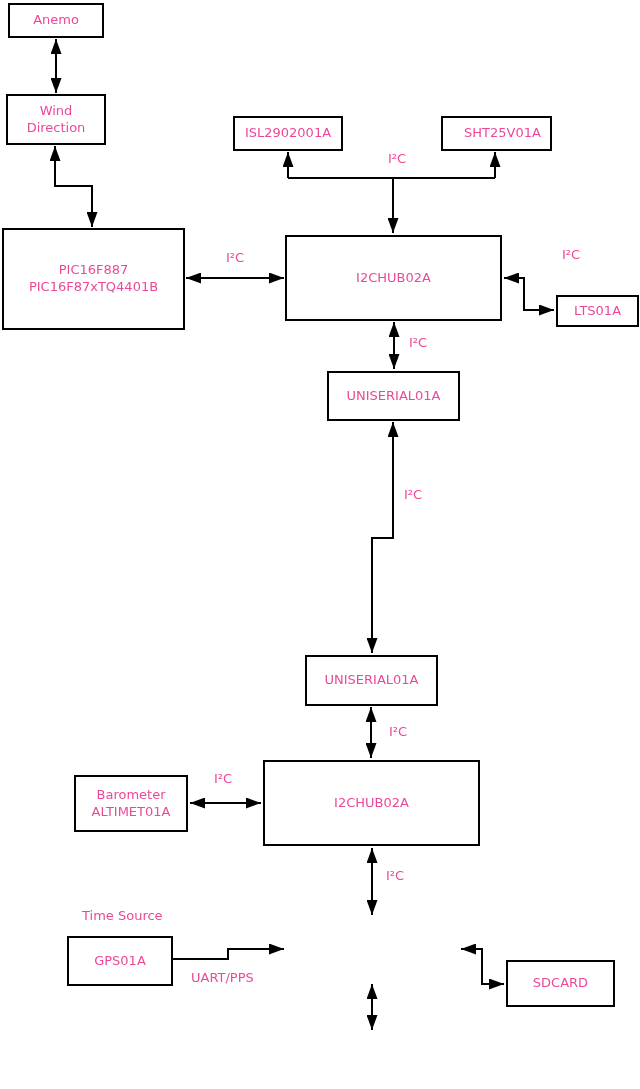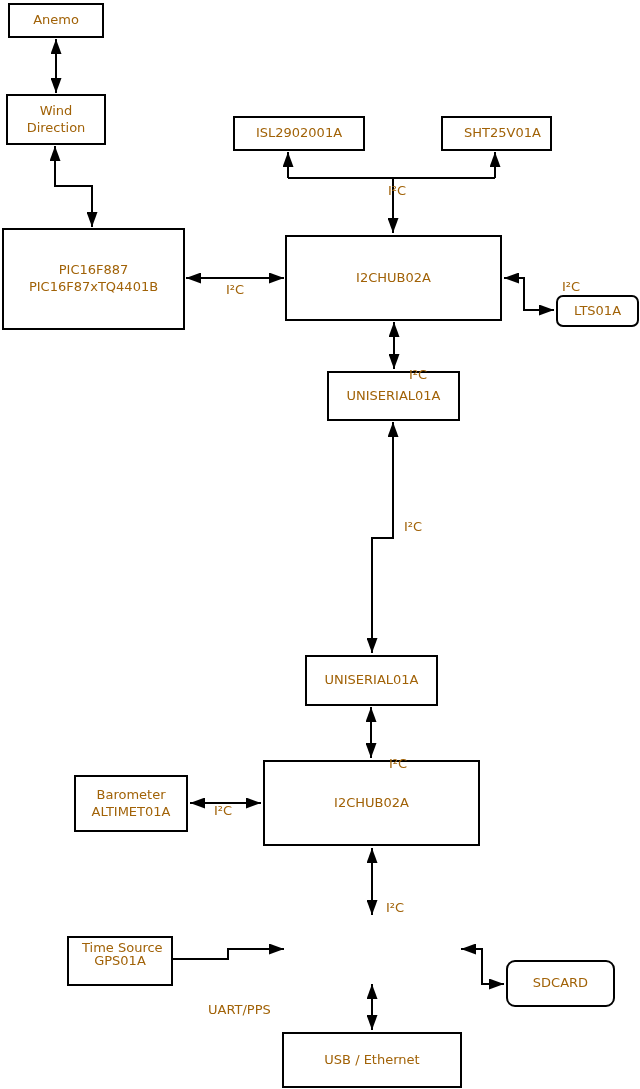--- a/index.html
+++ b/index.html
@@ -6,21 +6,21 @@
     margin: 0;
     padding: 0;
     background: #ffffff;
   }
   .stage {
     position: relative;
     width: 640px;
     height: 1089px;
     background: #ffffff;
     font-family: "DejaVu Sans", sans-serif;
-    color: #a16207;
+    color: #ec4899;
     overflow: hidden;
   }
   .wires {
     position: absolute;
     left: 0;
     top: 0;
     pointer-events: none;
   }
   .wires line, .wires polyline {
     stroke: #000000;
@@ -39,21 +39,20 @@
     text-align: center;
     font-size: 13px;
     line-height: 1.3;
   }
   .edge-label {
     position: absolute;
     font-size: 13px;
     line-height: 1.1;
     white-space: nowrap;
     background: transparent;
-    margin-top: 32px;
   }
 </style>
 </head>
 <body>
 
 <div class="stage">
 
   <svg class="wires" width="640" height="1089" viewBox="0 0 640 1089">
     <defs>
       <marker id="ae" markerUnits="userSpaceOnUse" markerWidth="15" markerHeight="11" refX="15" refY="5.5" orient="auto">
@@ -102,33 +101,33 @@
   <div class="node" style="left:6px; top:94px; width:100px; height:51px;">
     <span>Wind</span>
     <span>Direction</span>
   </div>
 
   <div class="node" style="left:2px; top:228px; width:183px; height:102px;align-items:center;">
     <span>PIC16F887</span>
     <span>PIC16F87xTQ4401B</span>
   </div>
 
-  <div class="node" style="left:233px; top:116px; width:132px; height:35px;">
+  <div class="node" style="left:233px; top:116px; width:110px; height:35px;">
     <span>ISL2902001A</span>
   </div>
 
   <div class="node" style="left:441px; top:116px; width:111px; height:35px;padding-left:12px;">
     <span>SHT25V01A</span>
   </div>
 
   <div class="node" style="left:285px; top:235px; width:217px; height:86px;">
     <span>I2CHUB02A</span>
   </div>
 
-  <div class="node" style="left:556px; top:295px; width:83px; height:32px;border-radius:7px;">
+  <div class="node" style="left:556px; top:295px; width:83px; height:32px;">
     <span>LTS01A</span>
   </div>
 
   <div class="node" style="left:327px; top:371px; width:133px; height:50px;">
     <span>UNISERIAL01A</span>
   </div>
 
   <div class="node" style="left:305px; top:655px; width:133px; height:51px;">
     <span>UNISERIAL01A</span>
   </div>
@@ -140,41 +139,38 @@
   <div class="node" style="left:74px; top:775px; width:114px; height:57px;text-align:right;">
     <span>Barometer</span>
     <span>ALTIMET01A</span>
   </div>
 
   <div class="node" style="left:67px; top:936px; width:106px; height:50px;">
     <span>GPS01A</span>
   </div>
 
 
-  <div class="node" style="left:506px; top:960px; width:109px; height:47px;border-radius:9px;">
+  <div class="node" style="left:506px; top:960px; width:109px; height:47px;">
     <span>SDCARD</span>
   </div>
 
-  <div class="node" style="left:282px; top:1032px; width:180px; height:56px;">
-    <span>USB / Ethernet</span>
-  </div>
 
   <div class="edge-label" style="left:388px; top:152px;">I²C</div>
 
   <div class="edge-label" style="left:226px; top:251px;">I²C</div>
 
   <div class="edge-label" style="left:562px; top:248px;">I²C</div>
 
   <div class="edge-label" style="left:409px; top:336px;">I²C</div>
 
   <div class="edge-label" style="left:404px; top:488px;">I²C</div>
 
   <div class="edge-label" style="left:389px; top:725px;">I²C</div>
 
   <div class="edge-label" style="left:214px; top:772px;">I²C</div>
 
   <div class="edge-label" style="left:386px; top:869px;">I²C</div>
 
   <div class="edge-label" style="left:82px; top:909px;">Time Source</div>
 
-  <div class="edge-label" style="left:208px; top:971px;">UART/PPS</div>
+  <div class="edge-label" style="left:191px; top:971px;">UART/PPS</div>
 
 </div>
 
 </body></html>

